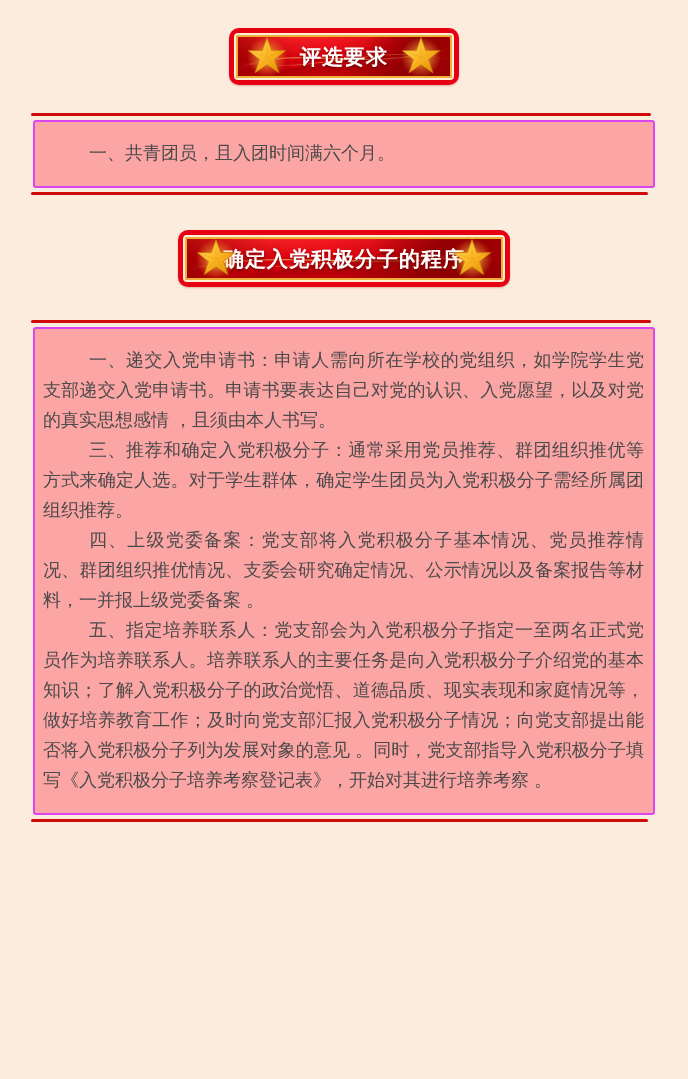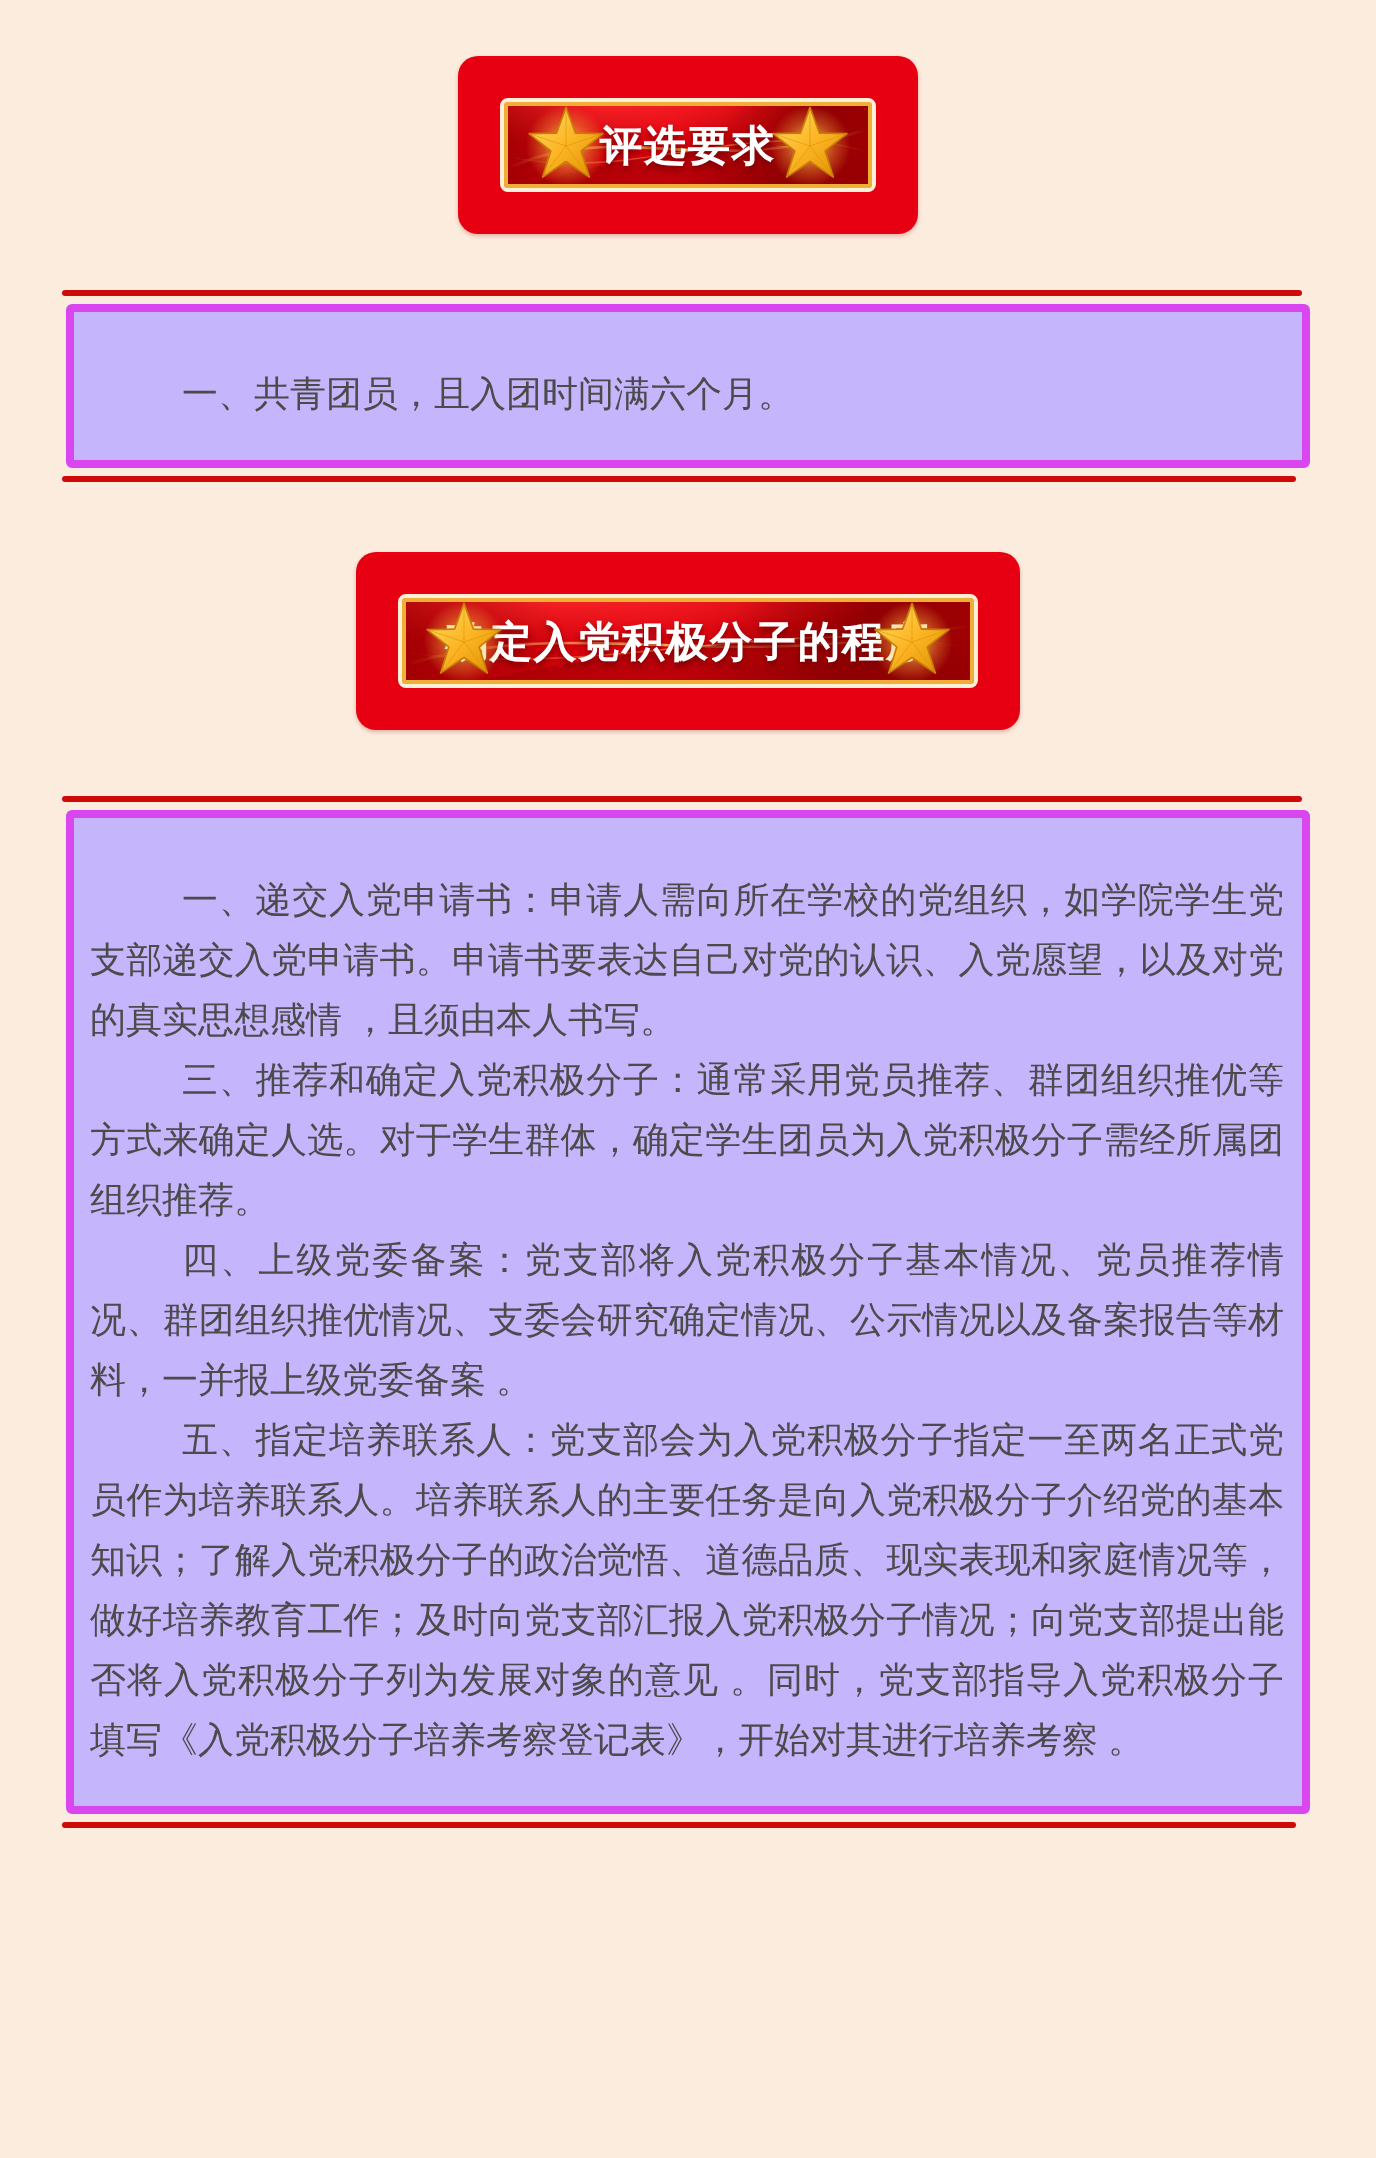--- a/index.html
+++ b/index.html
@@ -12,21 +12,21 @@
     margin:0 auto;
     background:#fcecdd;
     overflow:hidden;
   }
 
   
   .banner {
     margin:0 auto;
     background:#e70012;
     border-radius:10px;
-    padding:23px;
+    padding:7px;
     box-shadow:0 1px 2px rgba(150,0,0,.25);
   }
   .banner--narrow { width:230px; margin-top:28px; }
   .banner--wide   { width:332px; margin-top:35px; }
   .banner-field {
     position:relative;
     height:43px;
     border:2px solid #efae35;
     outline:2px solid #fdf0d6;
     border-radius:2px;
@@ -82,24 +82,24 @@
   .content-box { margin:28px 33px 0; }
   .content-box--procedure { margin-top:33px;border-radius:28px; }
   .accent-line {
     height:3px;
     background:#cf0a0a;
     border-radius:3px;
   }
   .accent-line--top    { margin:0 4px 4px -2px; }
   .accent-line--bottom { margin:4px 7px 0 -2px; }
   .box-body {
-    border:4px solid #d946ef;
-    background:#c4b5fd;
+    border:2px solid #d946ef;
+    background:#fca5a5;
     border-radius:3px;
-    padding:26px 9px 18px 8px;
+    padding:16px 9px 18px 8px;
   }
   .para {
     font-size:18px;
     line-height:30px;
     color:#4c4a4a;
     text-align:justify;
     text-indent:46px;
   }
   .page-bottom-space { height:44px; }
 </style>

